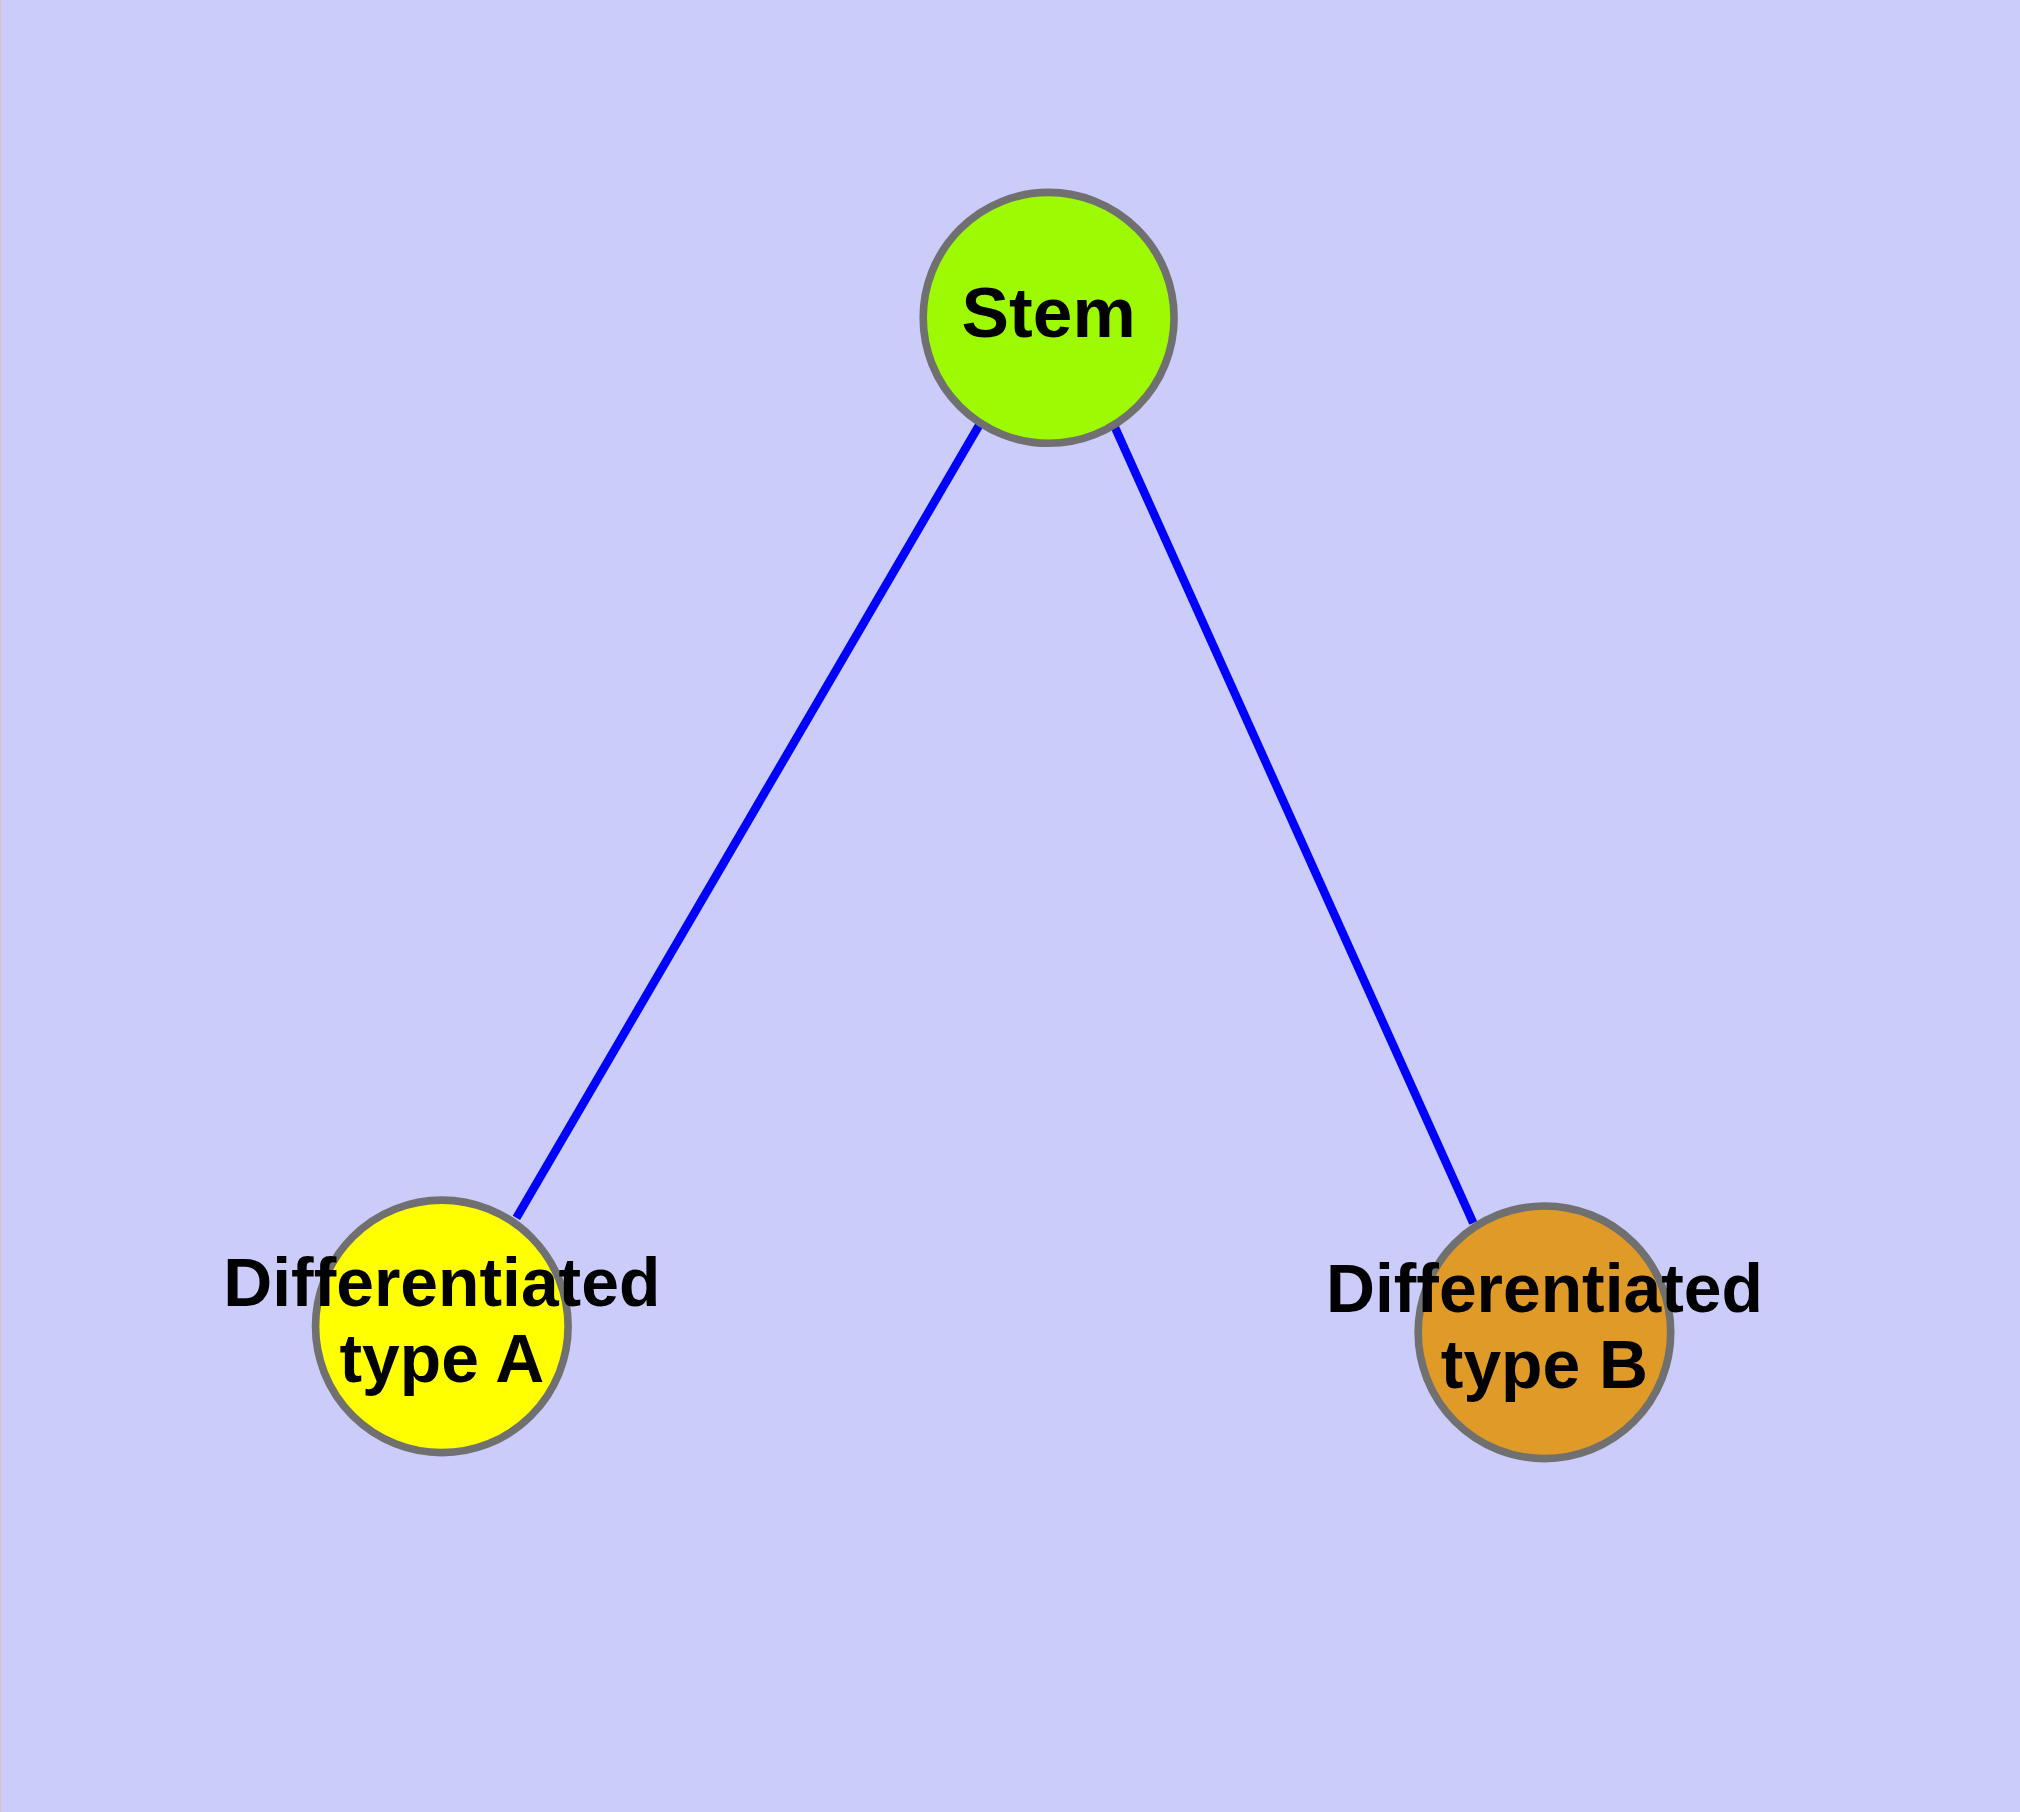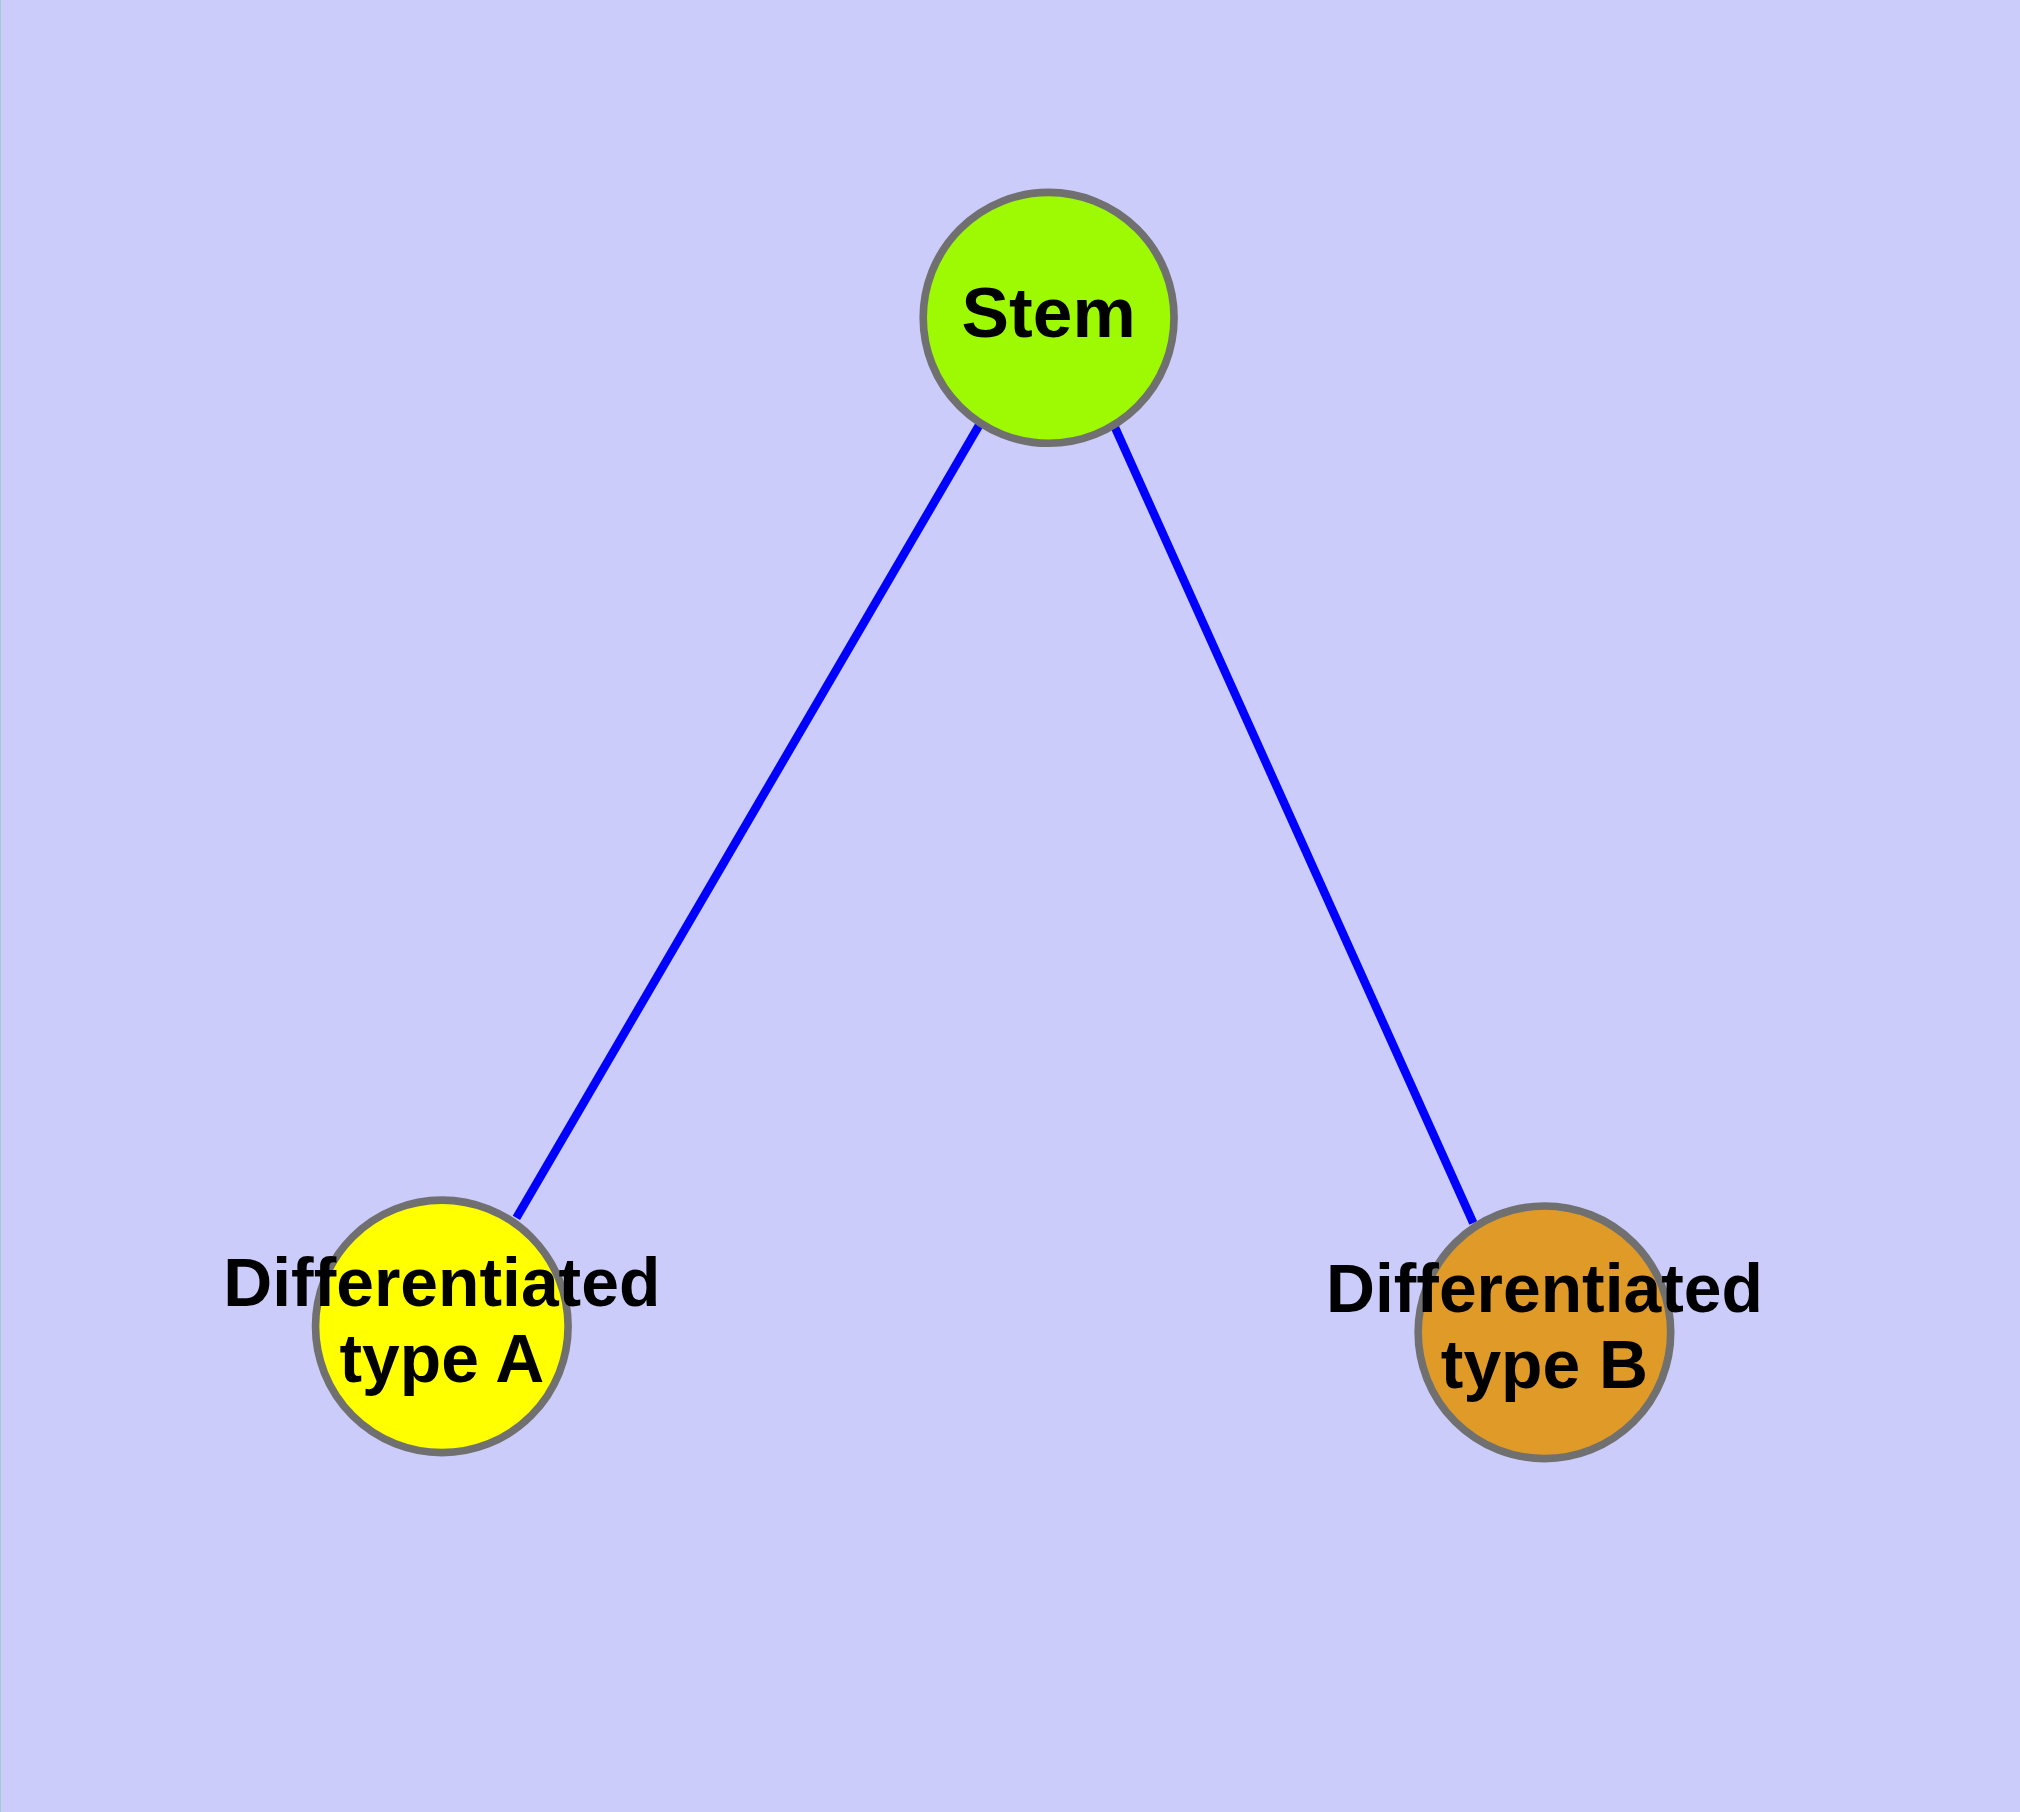--- a/index.html
+++ b/index.html
@@ -37,21 +37,21 @@
   .node-circle {
     stroke-width: 9;
   }
   .edge-line {
     stroke-linecap: butt;
   }
 </style>
 </head>
 <body>
 
-<div id="canvas" style="background: #22c55e;">
+<div id="canvas" style="background: #eab308;">
   <svg id="graph-svg" viewBox="0 0 2384 2138">
 
     <rect x="0" y="0" width="2384" height="2138" fill="#ccccfa"></rect>
 
     <g>
       <line class="edge-line" x1="1156" y1="500" x2="609" y2="1437" stroke="#0000ff" stroke-width="10"></line>
       <line class="edge-line" x1="1312" y1="497" x2="1738" y2="1443" stroke="#0000ff" stroke-width="10"></line>
     </g>
 
     <g>

